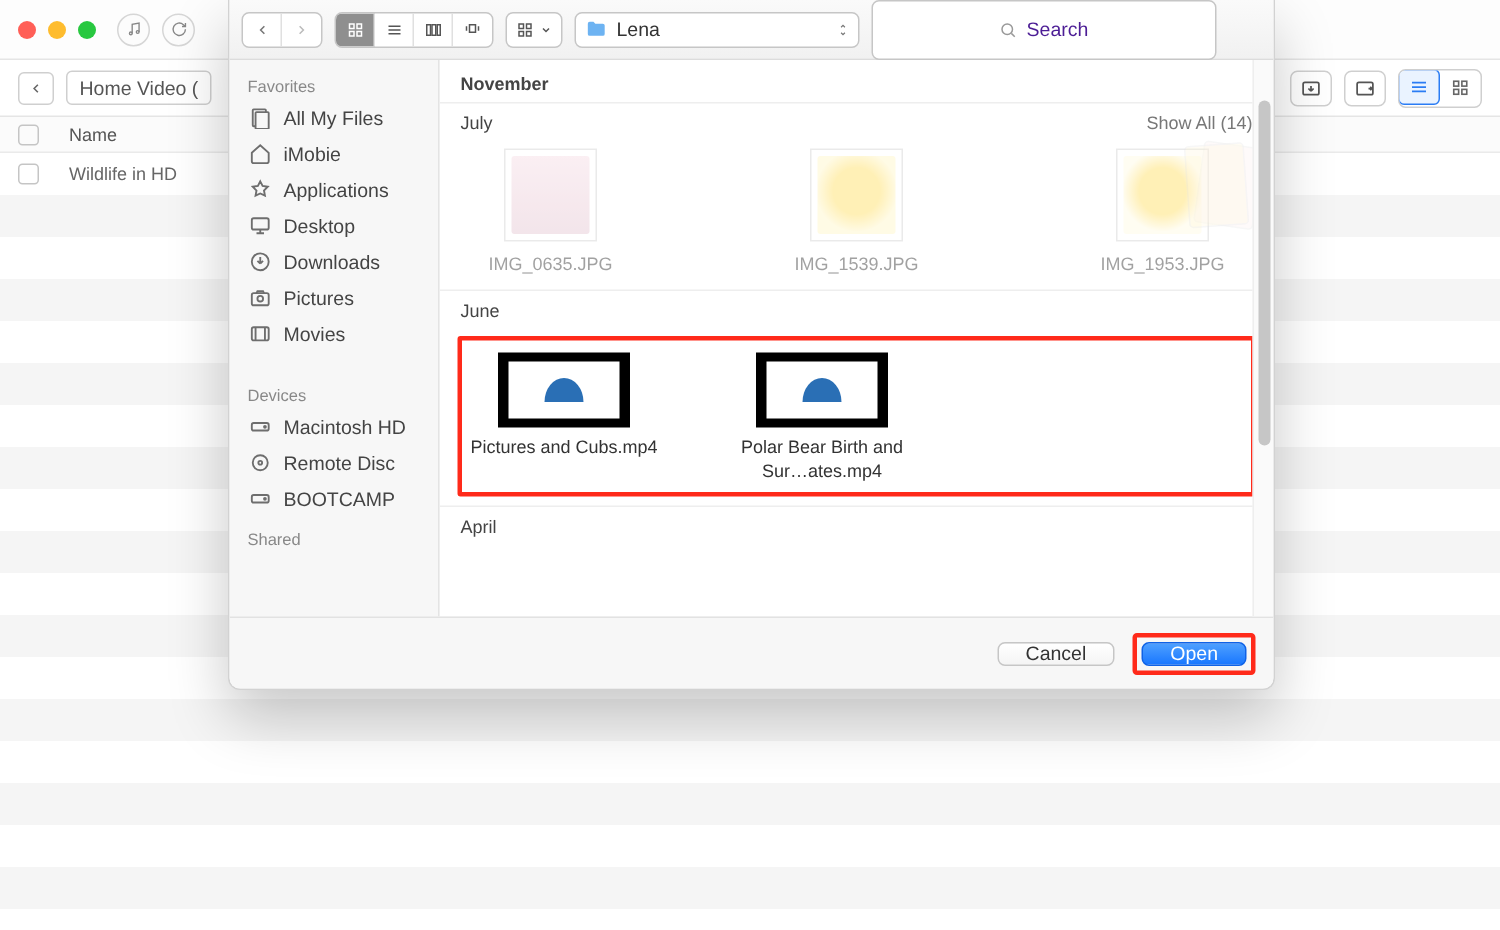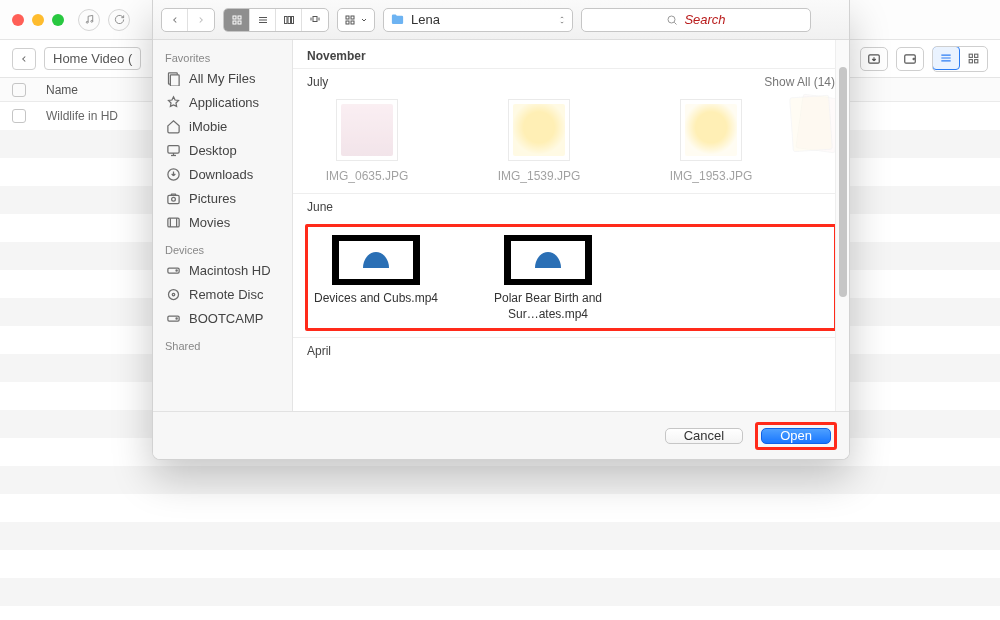--- a/index.html
+++ b/index.html
@@ -35,33 +35,33 @@
   .panel-toolbar{height:40px;background:linear-gradient(#fafafa,#f1f1f1);border-bottom:1px solid #dcdcdc;display:flex;align-items:center;padding:0 8px;gap:8px;}
   .nav-seg{display:flex;border:1px solid #c6c6c6;border-radius:5px;overflow:hidden;background:#fff;}
   .nav-seg div{width:26px;height:22px;display:flex;align-items:center;justify-content:center;border-right:1px solid #e0e0e0;color:#777;}
   .nav-seg div:last-child{border-right:none;}
   .view-seg{display:flex;border:1px solid #c6c6c6;border-radius:5px;overflow:hidden;background:#fff;}
   .view-seg div{width:26px;height:22px;display:flex;align-items:center;justify-content:center;border-right:1px solid #e0e0e0;color:#555;}
   .view-seg div:last-child{border-right:none;}
   .view-seg .on{background:#8f8f8f;color:#fff;}
   .drop{display:flex;align-items:center;border:1px solid #c6c6c6;border-radius:5px;background:#fff;height:24px;padding:0 6px;gap:4px;color:#555;}
   .folder-drop{display:flex;align-items:center;border:1px solid #c6c6c6;border-radius:5px;height:24px;background:#fff;flex:1;max-width:190px;padding:0 6px;gap:6px;color:#333;}
-  .search{flex:1;max-width:230px;height:24px;border:1px solid #c6c6c6;border-radius:5px;background:#fff;display:flex;align-items:center;padding:0 8px;gap:6px;color:#b91c1c;justify-content:center;font-style:italic;}
+  .search{flex:1;max-width:230px;height:40px;border:1px solid #c6c6c6;border-radius:5px;background:#fff;display:flex;align-items:center;padding:0 8px;gap:6px;color:#4c1d95;justify-content:center;}
   
   .panel-body{flex:1;display:flex;min-height:0;}
   .sidebar{width:140px;background:#f7f7f7;border-right:1px solid #e4e4e4;padding:8px 6px;overflow:hidden;font-size:13px;}
   .sb-head{color:#888;font-size:11px;padding:4px 6px 2px;}
   .sb-item{display:flex;align-items:center;gap:8px;padding:4px 6px;border-radius:4px;color:#444;}
   .sb-item .ic{width:16px;height:16px;display:flex;align-items:center;justify-content:center;color:#6e6e6e;font-size:13px;}
   .content{flex:1;overflow:hidden;display:flex;flex-direction:column;position:relative;}
   .month-head{padding:9px 14px 5px;font-size:12px;color:#444;font-weight:600;}
   .month-bar{display:flex;align-items:center;padding:6px 14px 10px;font-size:12px;color:#444;border-top:1px solid #eee;}
   .month-bar .mb-label{font-weight:400;}
   .month-bar .mb-show{margin-left:auto;color:#777;}
-  .thumbs{display:flex;gap:72px;padding:0 24px 10px;}
+  .thumbs{display:flex;gap:104px;padding:0 24px 10px;}
   .thumb{display:flex;flex-direction:column;align-items:center;width:100px;}
   .img-thumb{width:62px;height:62px;border:1px solid #d9d9d9;background:#fff;padding:4px;display:flex;align-items:center;justify-content:center;}
   .img-thumb .inner{width:100%;height:100%;border-radius:2px;}
   .thumb-label{margin-top:8px;font-size:12px;color:#555;text-align:center;white-space:nowrap;}
   .fade{opacity:.55;}
   .edge-stack{position:absolute;right:10px;top:56px;width:50px;height:70px;}
   .edge-stack .card{position:absolute;width:40px;height:55px;border:1px solid #e2e2e2;background:#fcecec;border-radius:3px;opacity:.5;}
   .hl-box{border:3px solid #ff2a1a;border-radius:2px;padding:8px 8px 6px;margin:0 12px 6px;display:flex;gap:52px;}
   .vid{display:flex;flex-direction:column;align-items:center;width:120px;}
   .vid-thumb{width:88px;height:50px;background:#000;display:flex;align-items:center;justify-content:center;}
@@ -265,32 +265,32 @@
               <svg width="15" height="15" viewBox="0 0 24 24" fill="none" stroke="#6e6e6e" stroke-width="2">
                 <rect x="4" y="3" width="14" height="18" rx="1"></rect>
                 <rect x="7" y="6" width="14" height="18" rx="1" fill="#f7f7f7"></rect>
               </svg>
             </span>
           <span>All My Files</span>
         </div>
         <div class="sb-item">
           <span class="ic">
               <svg width="15" height="15" viewBox="0 0 24 24" fill="none" stroke="#6e6e6e" stroke-width="2">
+                <path d="M3 11l9-8 9 8v9a2 2 0 0 1-2 2H5a2 2 0 0 1-2-2z"></path>
+              </svg>
+            </span>
+          <span>iMobie</span>
+        </div>
+        <div class="sb-item">
+          <span class="ic">
+              <svg width="15" height="15" viewBox="0 0 24 24" fill="none" stroke="#6e6e6e" stroke-width="2">
                 <path d="M12 3l2.5 5 5.5.8-4 4 1 5.5L12 16l-5 2.3 1-5.5-4-4 5.5-.8z"></path>
               </svg>
             </span>
           <span>Applications</span>
-        </div>
-        <div class="sb-item">
-          <span class="ic">
-              <svg width="15" height="15" viewBox="0 0 24 24" fill="none" stroke="#6e6e6e" stroke-width="2">
-                <path d="M3 11l9-8 9 8v9a2 2 0 0 1-2 2H5a2 2 0 0 1-2-2z"></path>
-              </svg>
-            </span>
-          <span>iMobie</span>
         </div>
         <div class="sb-item">
           <span class="ic">
               <svg width="15" height="15" viewBox="0 0 24 24" fill="none" stroke="#6e6e6e" stroke-width="2">
                 <rect x="3" y="4" width="18" height="12" rx="2"></rect>
                 <line x1="8" y1="20" x2="16" y2="20"></line>
                 <line x1="12" y1="16" x2="12" y2="20"></line>
               </svg>
             </span>
           <span>Desktop</span>
@@ -318,21 +318,21 @@
           <span class="ic">
               <svg width="15" height="15" viewBox="0 0 24 24" fill="none" stroke="#6e6e6e" stroke-width="2">
                 <rect x="3" y="5" width="18" height="14" rx="2"></rect>
                 <line x1="7" y1="5" x2="7" y2="19"></line>
                 <line x1="17" y1="5" x2="17" y2="19"></line>
               </svg>
             </span>
           <span>Movies</span>
         </div>
 
-        <div class="sb-head" style="margin-top:6px">Devices</div>
+        <div class="sb-head" style="margin-top:20px">Devices</div>
         <div class="sb-item">
           <span class="ic">
               <svg width="15" height="15" viewBox="0 0 24 24" fill="none" stroke="#6e6e6e" stroke-width="2">
                 <rect x="3" y="8" width="18" height="8" rx="2"></rect>
                 <circle cx="17" cy="12" r="1"></circle>
               </svg>
             </span>
           <span>Macintosh HD</span>
         </div>
         <div class="sb-item">
@@ -395,21 +395,21 @@
           <span class="mb-label">June</span>
         </div>
 
         <div class="hl-box">
           <div class="vid">
             <div class="vid-thumb">
                 <div class="screen-area">
                   <div class="logo"></div>
                 </div>
               </div>
-            <div class="vid-label">Devices and Cubs.mp4</div>
+            <div class="vid-label">Pictures and Cubs.mp4</div>
           </div>
           <div class="vid">
             <div class="vid-thumb">
                 <div class="screen-area">
                   <div class="logo"></div>
                 </div>
               </div>
             <div class="vid-label">Polar Bear Birth and Sur…ates.mp4</div>
           </div>
         </div>

